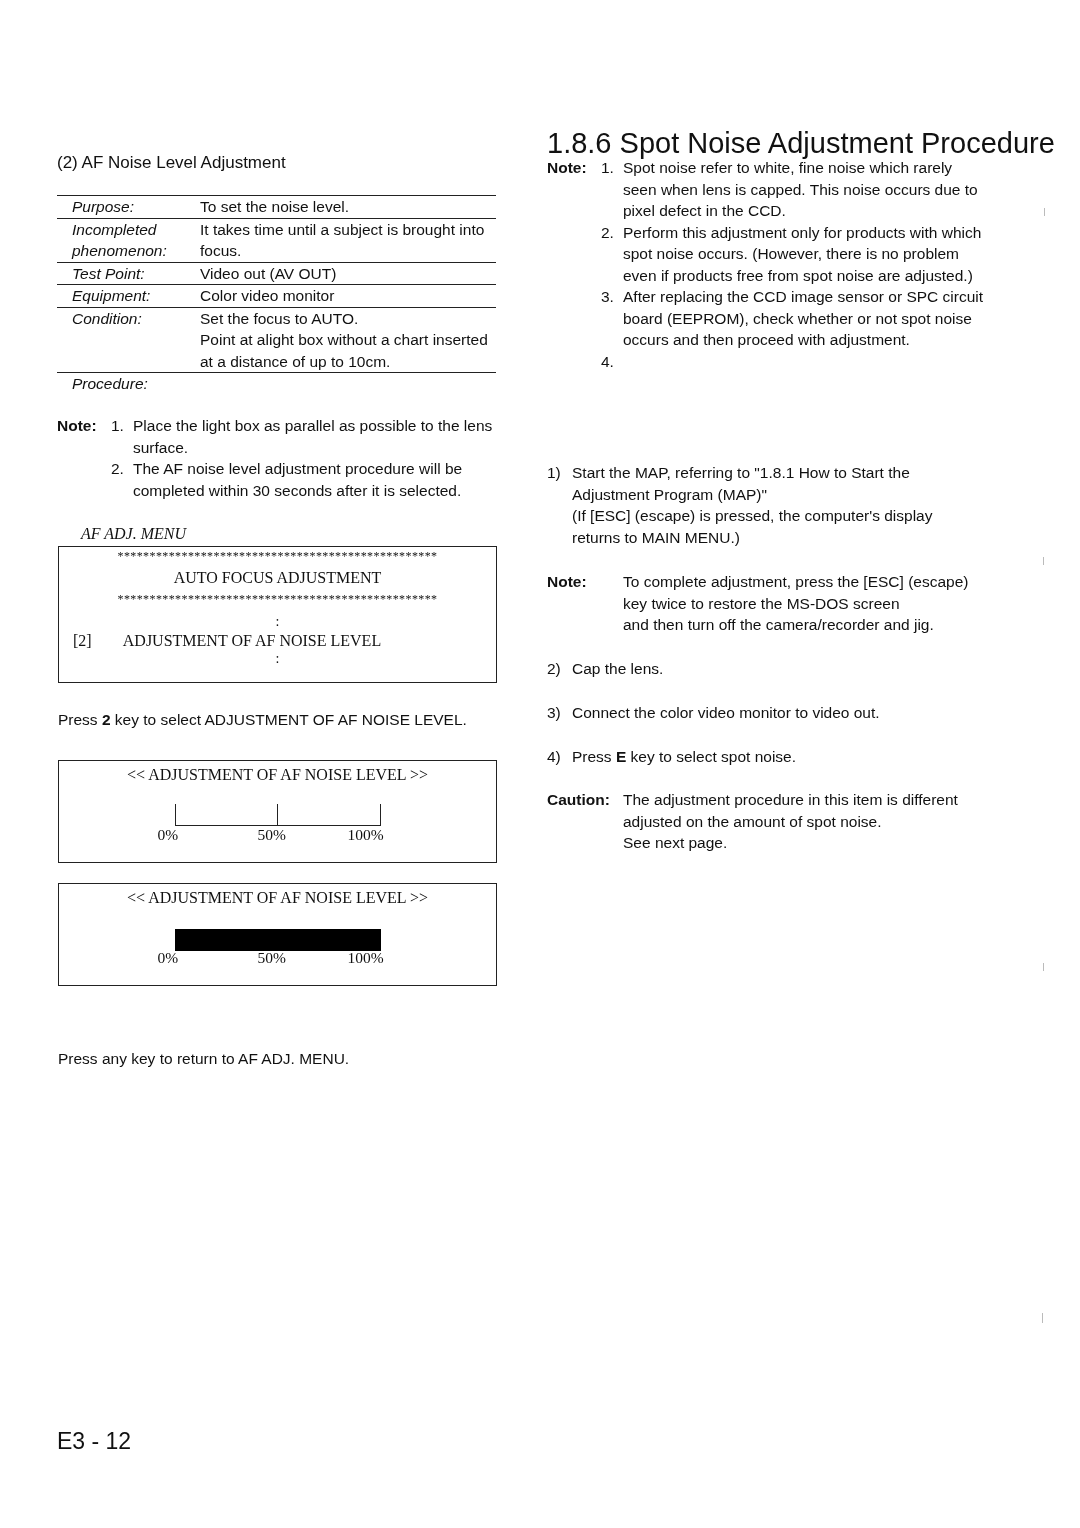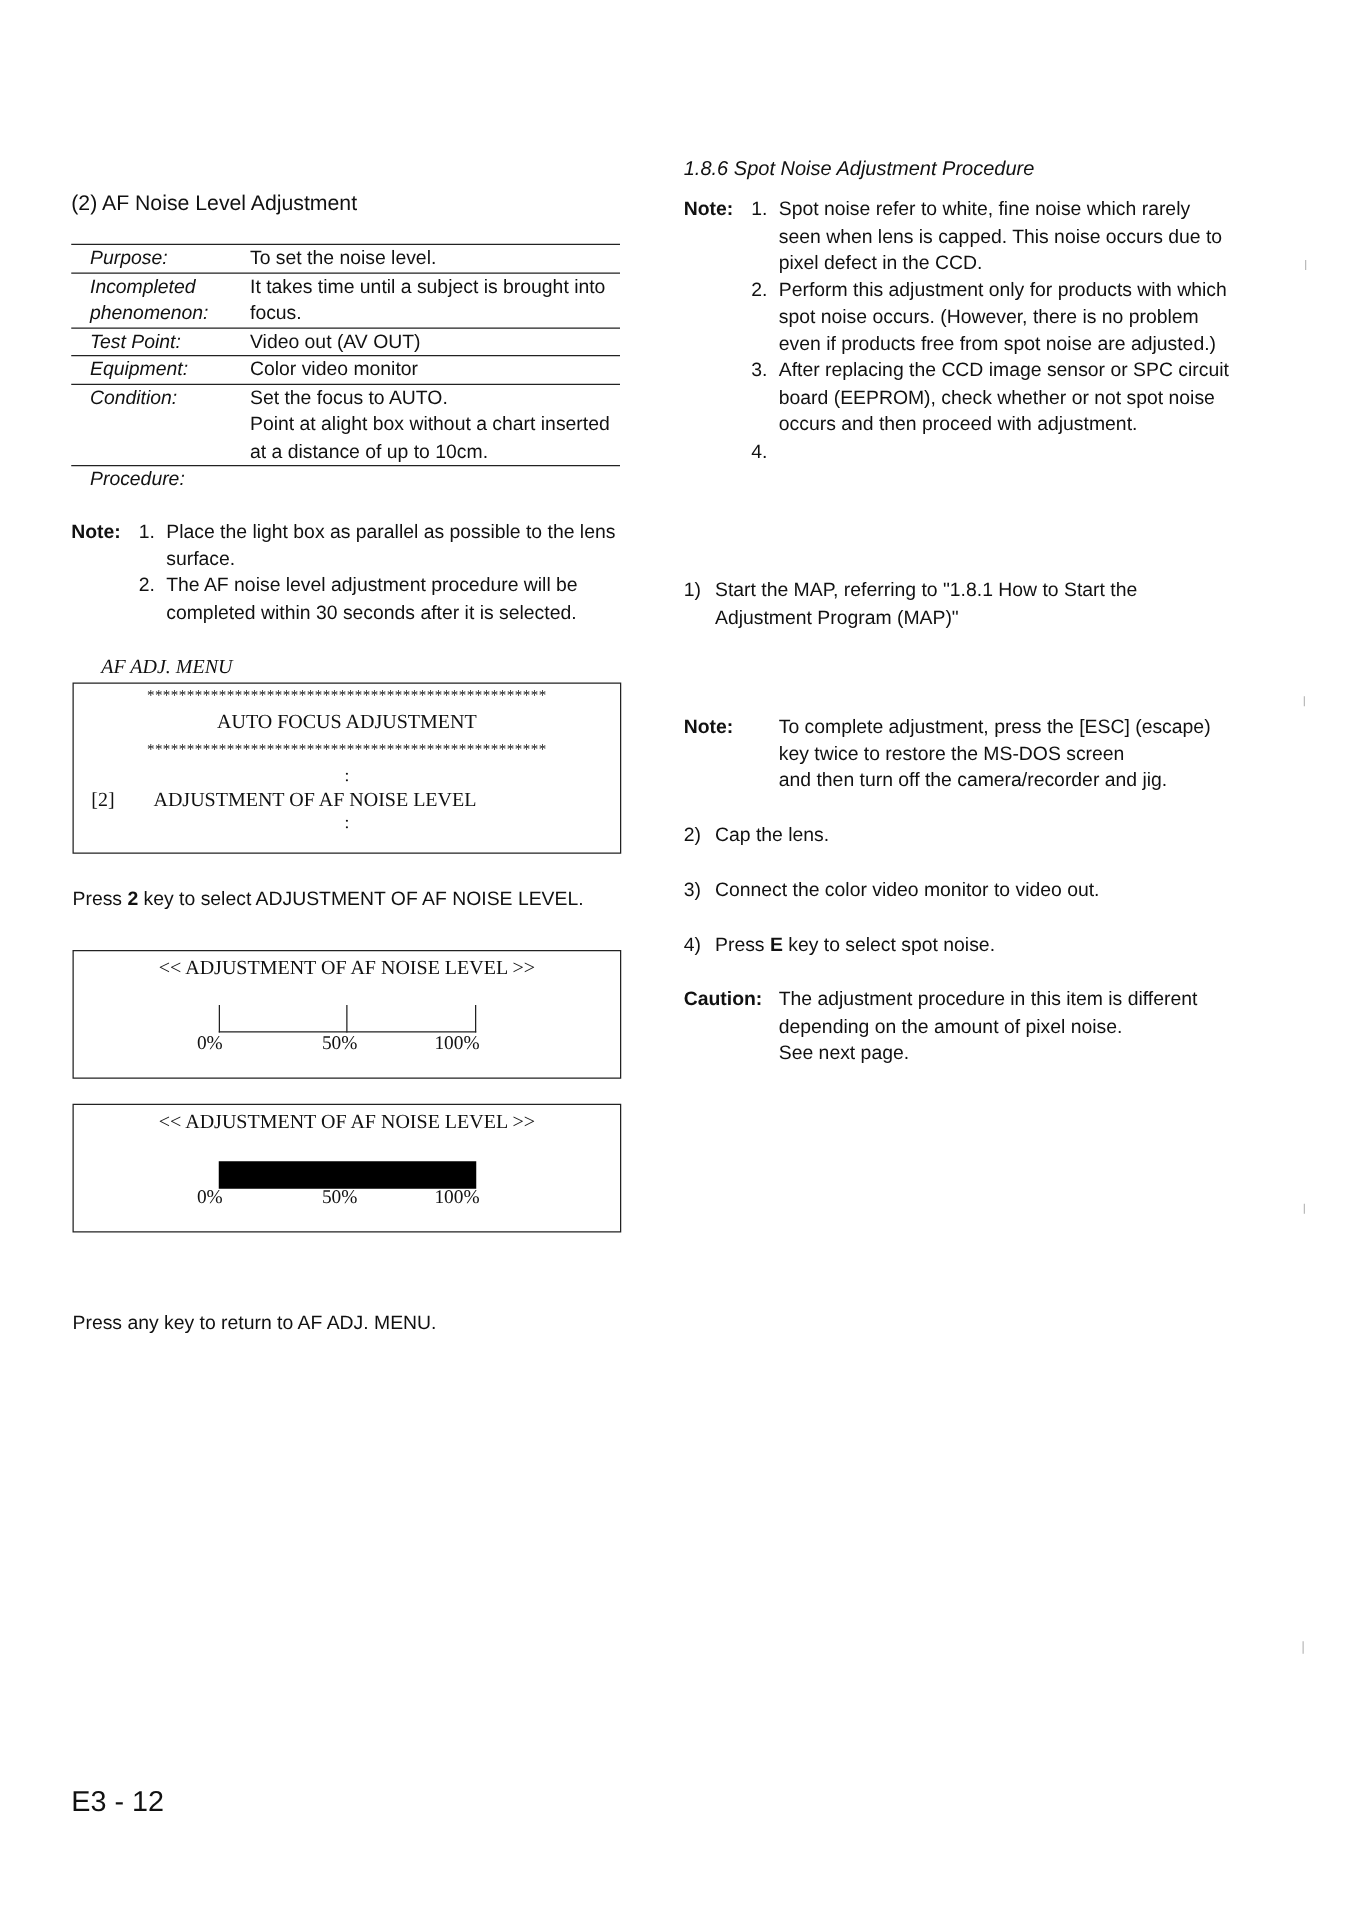--- a/index.html
+++ b/index.html
@@ -29,21 +29,21 @@
   .center { text-align: center; }
 
   .scale { position: relative; width: 206px; height: 22px; margin: 0 auto; }
   .scale .tick { position: absolute; top: 0; width: 1.3px; height: 22px; background: #222; }
   .scale .base { position: absolute; bottom: 0; left: 0; width: 206px; height: 1.3px; background: #222; }
   .scale .fill { position: absolute; top: 2px; left: 0; height: 22px; background: #000; }
   .scale-labels { position: relative; width: 240px; height: 20px; margin: 0 auto; font-family: "Liberation Serif", serif; font-size: 15.5px; }
   .scale-labels span { position: absolute; top: 0; }
 
   
-  #right-title { left: 547px; top: 127px; font-size: 16px; font-style: italic; }
+  #right-title { left: 547px; top: 127px; font-size: 29px; }
   .rnote { display: grid; grid-template-columns: 54px 22px 1fr; font-size: 15.5px; line-height: 21.5px; }
   .step { display: grid; grid-template-columns: 25px 1fr; font-size: 15.5px; line-height: 21.5px; }
   .bold { font-weight: bold; }
   #page-num { left: 57px; top: 1428px; font-size: 23px; }
   .speck { position: absolute; width: 1px; background: #bbb; }
 </style>
 </head>
 <body>
 
 <div id="sec-title" class="abs">(2) AF Noise Level Adjustment</div>
@@ -151,20 +151,21 @@
   <span>3.</span>
   <span>After replacing the CCD image sensor or SPC circuit board (EEPROM), check whether or not spot noise occurs and then proceed with adjustment.</span>
   <span></span>
   <span>4.</span>
 </div>
 
 <div class="abs step" style="left:547px; top:462px; width:420px;">
   <span>1)</span>
   <div>
     <div>Start the MAP, referring to "1.8.1 How to Start the Adjustment Program (MAP)"</div>
+    <div>(If [ESC] (escape) is pressed, the computer's display returns to MAIN MENU.)</div>
   </div>
 </div>
 
 <div class="abs" style="left:547px; top:571px; width:440px; display:grid; grid-template-columns:76px 1fr; font-size:15.5px; line-height:21.5px;">
   <span class="bold">Note:</span>
   <div>
     <div>To complete adjustment, press the [ESC] (escape)</div>
     <div>key twice to restore the MS-DOS screen</div>
     <div>and then turn off the camera/recorder and jig.</div>
   </div>
@@ -182,21 +183,21 @@
 
 <div class="abs step" style="left:547px; top:746px;">
   <span>4)</span>
   <span><span>Press </span><span class="bold">E</span><span> key to select spot noise.</span></span>
 </div>
 
 <div class="abs" style="left:547px; top:789px; width:445px; display:grid; grid-template-columns:76px 1fr; font-size:15.5px; line-height:21.5px;">
   <span class="bold">Caution:</span>
   <div>
     <div>The adjustment procedure in this item is different</div>
-    <div>depending on the amount of pixel noise.</div>
+    <div>adjusted on the amount of spot noise.</div>
     <div>See next page.</div>
   </div>
 </div>
 
 <div id="page-num" class="abs">E3 - 12</div>
 
 <div class="speck" style="left:1044px; top:208px; height:8px;"></div>
 <div class="speck" style="left:1043px; top:557px; height:8px;"></div>
 <div class="speck" style="left:1043px; top:963px; height:8px;"></div>
 <div class="speck" style="left:1042px; top:1313px; height:10px;"></div>

